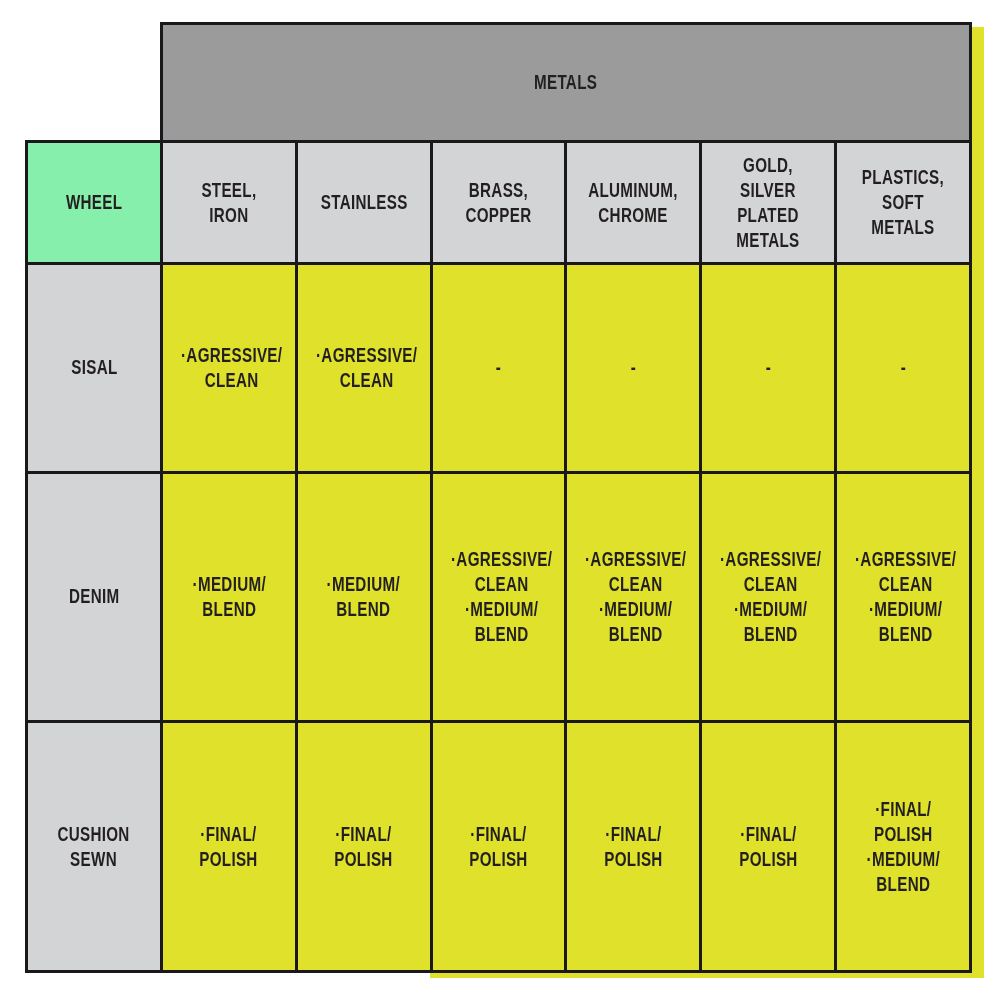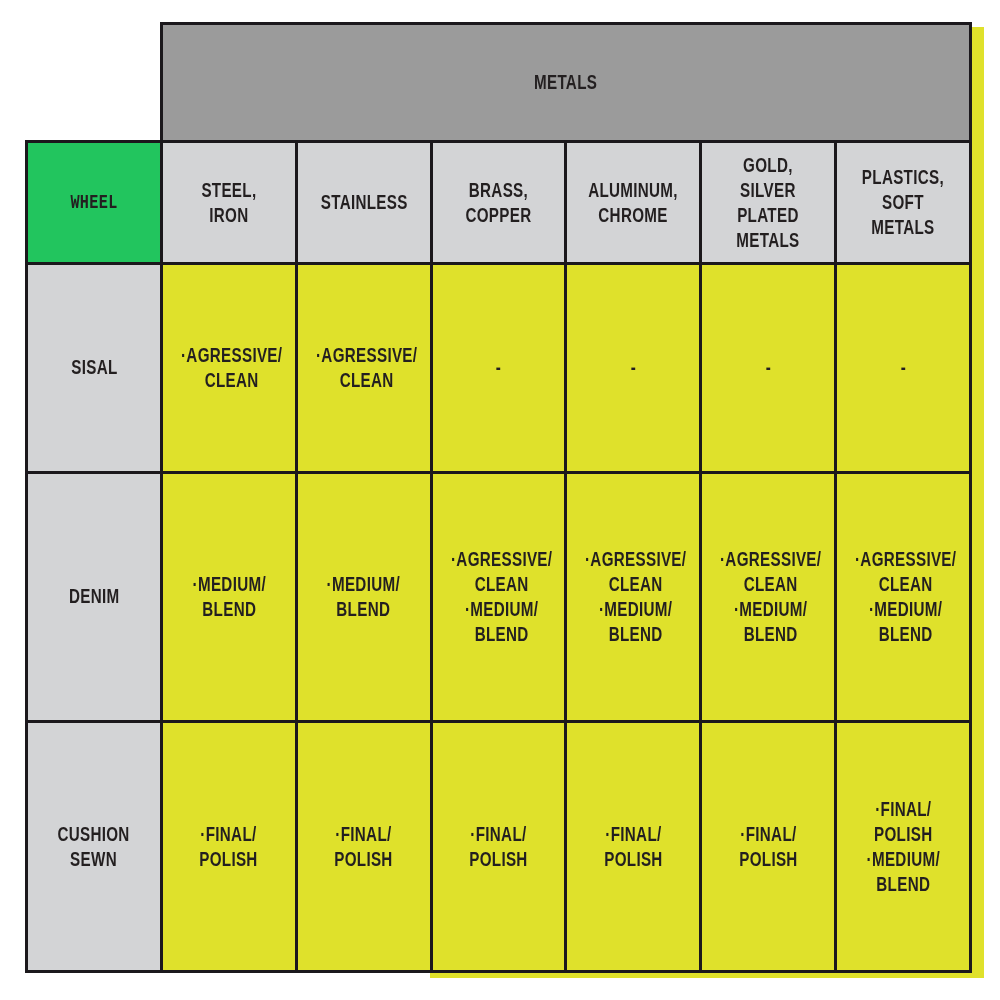--- a/index.html
+++ b/index.html
@@ -52,21 +52,21 @@
   table.grid td {
     border: 3px solid #1b181c;
     text-align: center;
     vertical-align: middle;
     padding: 2px;
   }
   tr.header-row   { height: 115px; }
   tr.row-sisal    { height: 196px; }
   tr.row-denim    { height: 235px; }
   tr.row-cushion  { height: 235px; }
-  td.corner  { background: #22c55e; font-family: Liberation Mono, monospace; }
+  td.corner  { background: #86efac; }
   td.hdr     { background: #d3d4d6; }
   td.rowhdr  { background: #d3d4d6; }
   td.cell    { background: #dfe12b; }
   .txt {
     display: inline-block;
     white-space: pre-line;
     font-weight: bold;
     font-size: 20px;
     line-height: 1.25;
     letter-spacing: 0.4px;

